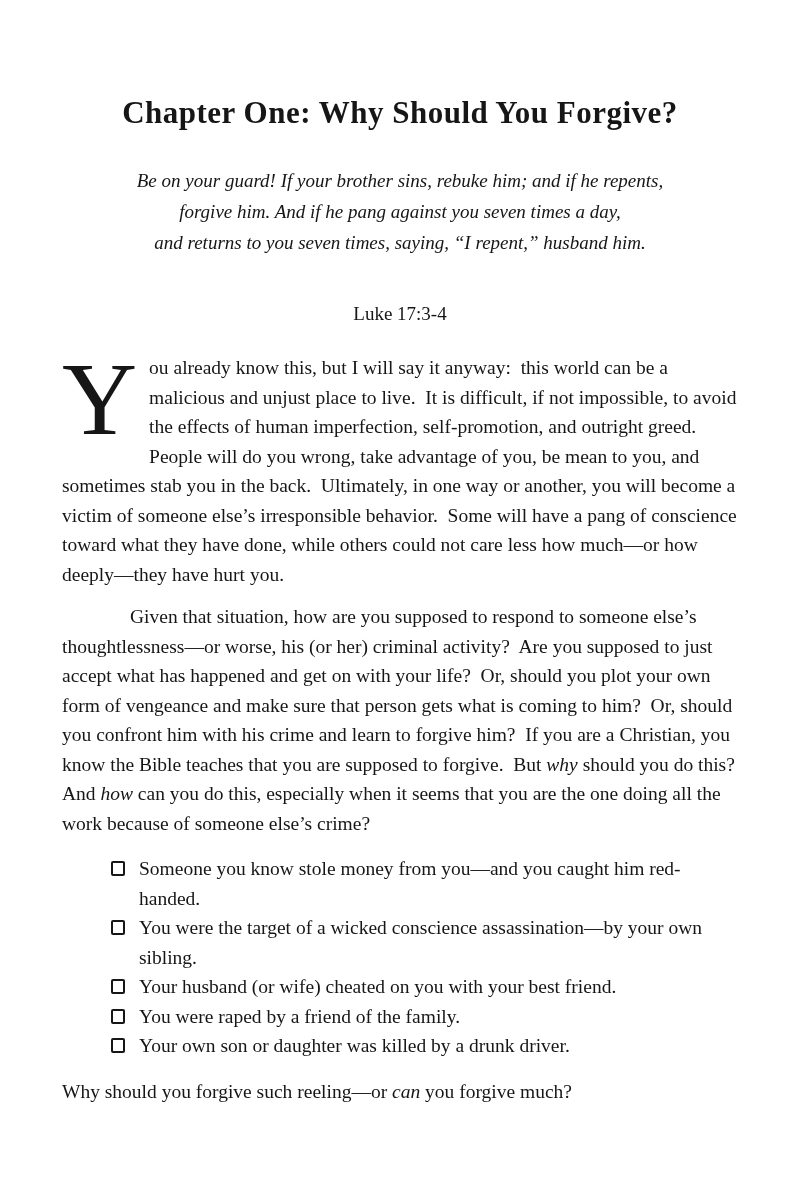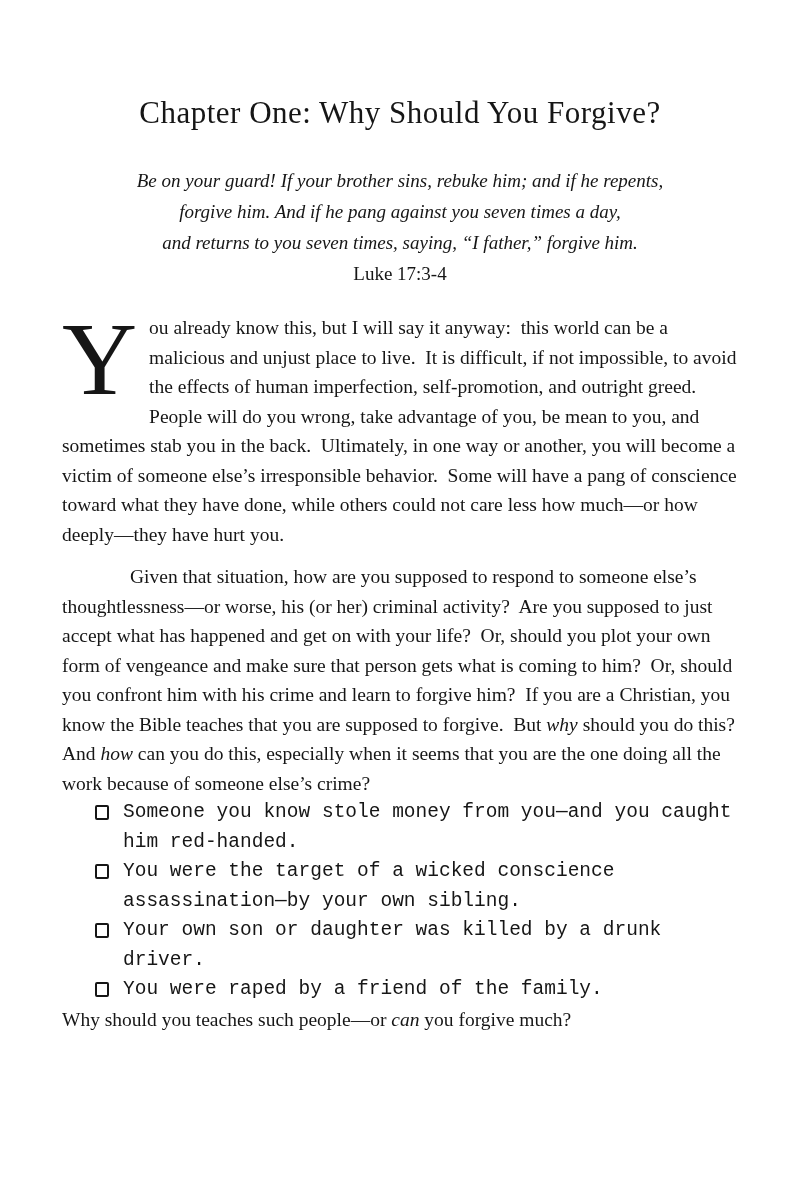--- a/index.html
+++ b/index.html
@@ -13,37 +13,38 @@
     position: relative;
     width: 800px; height: 1203px;
     background: #ffffff;
     box-sizing: border-box;
     padding-top: 96px;
   }
   .chapter-title {
     margin: 0;
     text-align: center;
     font-size: 31px;
-    font-weight: normal;
+    font-weight: bold;
     line-height: 34px;
     letter-spacing: 0.5px;
   }
   .epigraph {
     margin-top: 35px;
     text-align: center;
     font-style: italic;
     font-size: 19px;
     line-height: 31px;
     font-family: Liberation Serif, serif;
   }
   .epigraph-citation {
     font-style: normal;
     text-align: center;
     font-size: 19px;
     line-height: 31px;
+    margin-top: 40px;
   }
   .body-text {
     margin-left: 62px;
     width: 676px;
     margin-top: 24px;
     font-size: 19.5px;
     line-height: 29.5px;
   }
   .para {
     margin: 0;
@@ -54,21 +55,21 @@
     float: left;
     font-size: 104px;
     line-height: 86px;
     height: 88px;
     margin-right: 12px;
     margin-top: 3px;
   }
   .para.dropcap-para { white-space: pre-wrap; }
   ul.scenario-list {
     list-style: none;
-    margin: 0; padding: 0; font-family: Liberation Mono, monospace;
+    margin: 16px; padding: 0;
   }
   ul.scenario-list li {
     position: relative;
     padding-left: 61px;
     margin: 0;
     white-space: pre-wrap;
   }
   .checkbox-bullet {
     position: absolute;
     left: 33px; top: 7px;
@@ -81,28 +82,29 @@
 </style>
 </head>
 <body>
 
 <div class="page">
   <h1 class="chapter-title">Chapter One: Why Should You Forgive?</h1>
 
   <div class="epigraph">
     <div>Be on your guard! If your brother sins, rebuke him; and if he repents,</div>
     <div>forgive him. And if he pang against you seven times a day,</div>
-    <div>and returns to you seven times, saying, “I father,” forgive him.</div>
+    <div>and returns to you seven times, saying, “I repent,” husband him.</div>
     <div class="epigraph-citation">Luke 17:3-4</div>
   </div>
 
   <div class="body-text">
       <p class="para dropcap-para"><span class="dropcap">Y</span><span>ou already know this, but I will say it anyway:  this world can be a malicious and unjust place to live.  It is difficult, if not impossible, to avoid the effects of human imperfection, self-promotion, and outright greed.  People will do you wrong, take advantage of you, be mean to you, and sometimes stab you in the back.  Ultimately, in one way or another, you will become a victim of someone else’s irresponsible behavior.  Some will have a pang of conscience toward what they have done, while others could not care less how much—or how deeply—they have hurt you.</span></p>
       <p class="para indent"><span>Given that situation, how are you supposed to respond to someone else’s thoughtlessness—or worse, his (or her) criminal activity?  Are you supposed to just accept what has happened and get on with your life?  Or, should you plot your own form of vengeance and make sure that person gets what is coming to him?  Or, should you confront him with his crime and learn to forgive him?  If you are a Christian, you know the Bible teaches that you are supposed to forgive.  But </span><em>why</em><span> should you do this?  And </span><em>how</em><span> can you do this, especially when it seems that you are the one doing all the work because of someone else’s crime?</span></p>
       <ul class="scenario-list">
         <li><span class="checkbox-bullet"></span><span>Someone you know stole money from you—and you caught him red-handed.</span></li>
         <li><span class="checkbox-bullet"></span><span>You were the target of a wicked conscience assassination—by your own sibling.</span></li>
+        <li><span class="checkbox-bullet"></span><span>Your husband (or wife) cheated on you with your best friend.</span></li>
+        <li><span class="checkbox-bullet"></span><span>You were raped by a friend of the family.</span></li>
         <li><span class="checkbox-bullet"></span><span>Your own son or daughter was killed by a drunk driver.</span></li>
-        <li><span class="checkbox-bullet"></span><span>You were raped by a friend of the family.</span></li>
       </ul>
-      <p class="para"><span>Why should you teaches such people—or </span><em>can</em><span> you forgive much?</span></p>
+      <p class="para"><span>Why should you forgive such reeling—or </span><em>can</em><span> you forgive much?</span></p>
     </div>
 </div>
 
 </body></html>

